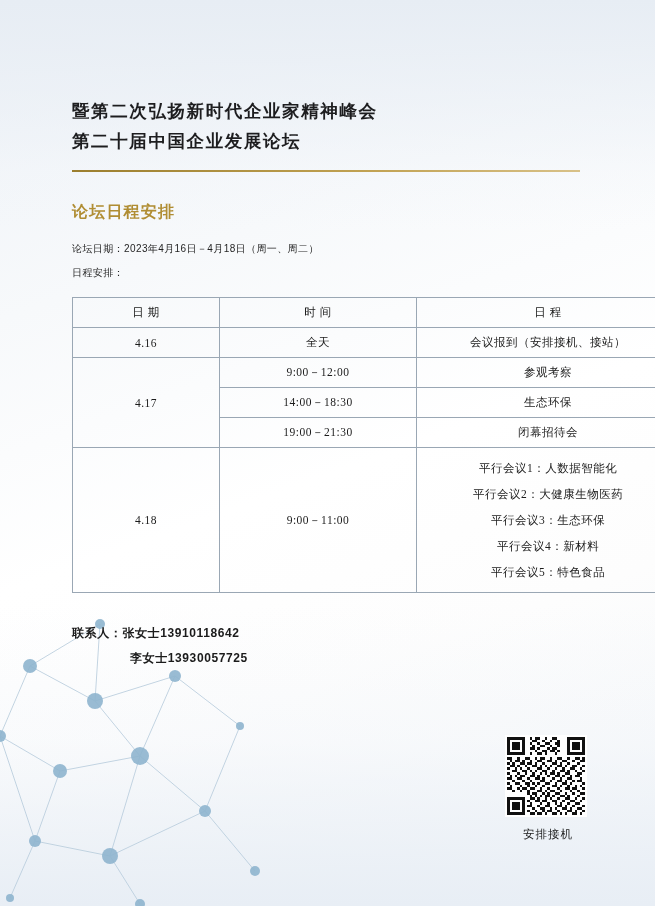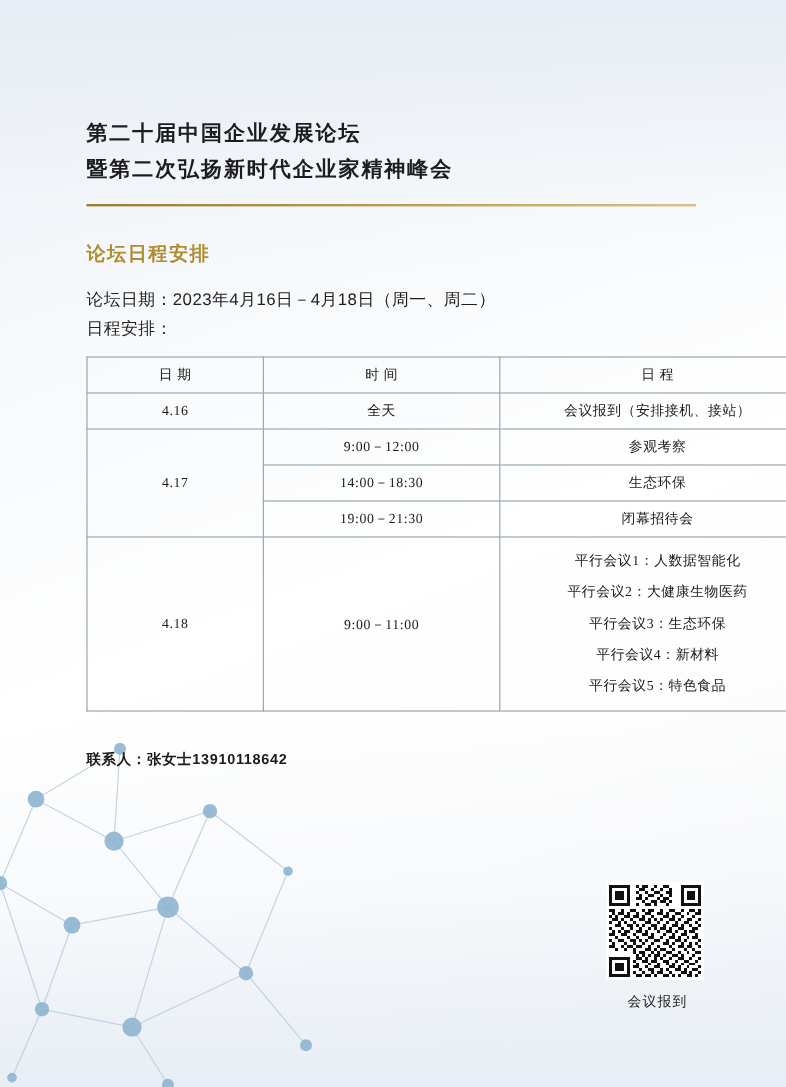--- a/index.html
+++ b/index.html
@@ -66,21 +66,21 @@
     margin: 12px 0 30px 0;
   }
   .section-heading {
     font-size: 16px;
     font-weight: bold;
     color: #b08d33;
     letter-spacing: 1.2px;
     margin-bottom: 14px;
   }
   .meta-line {
-    font-size: 14px;
+    font-size: 10px;
     color: #1f1f1f;
     line-height: 24px;
     letter-spacing: 0.4px;
   }
   .schedule-table {
     margin-top: 12px;
     border-collapse: collapse;
     width: 508px;
     table-layout: fixed;
     font-family: "Liberation Serif", serif;
@@ -189,22 +189,22 @@
       <circle cx="250" cy="120" r="4"></circle>
       <circle cx="265" cy="265" r="5"></circle>
       <circle cx="20" cy="292" r="4"></circle>
       <circle cx="150" cy="298" r="5"></circle>
     </g>
   </svg>
 
   <div class="content">
 
     <div class="title-block">
+      <div class="title-line">暨第二次弘扬新时代企业家精神峰会</div>
       <div class="title-line">第二十届中国企业发展论坛</div>
-      <div class="title-line">暨第二次弘扬新时代企业家精神峰会</div>
     </div>
 
     <div class="gold-rule"></div>
 
     <div class="section-heading">论坛日程安排</div>
 
     <div class="meta-line">论坛日期：2023年4月16日－4月18日（周一、周二）</div>
     <div class="meta-line">日程安排：</div>
 
     <table class="schedule-table">
@@ -243,20 +243,21 @@
             <div>平行会议3：生态环保</div>
             <div>平行会议4：新材料</div>
             <div>平行会议5：特色食品</div>
           </td>
         </tr>
       </tbody>
     </table>
 
     <div class="contact">
       <div>联系人：张女士13910118642</div>
+      <div class="indent">李女士13930057725</div>
     </div>
 
   </div>
 
   <div class="qr-wrap">
     <svg class="qr-code" viewBox="0 0 33 33" shape-rendering="crispEdges">
       <rect width="33" height="33" fill="#ffffff"></rect>
       <g fill="#111111">
         <rect x="1" y="1" width="7" height="1"></rect>
           <rect x="1" y="7" width="7" height="1"></rect>
@@ -502,16 +503,16 @@
         <rect x="10" y="31" width="2" height="1"></rect>
           <rect x="13" y="31" width="2" height="1"></rect>
         <rect x="16" y="31" width="1" height="1"></rect>
           <rect x="19" y="31" width="2" height="1"></rect>
         <rect x="22" y="31" width="1" height="1"></rect>
           <rect x="24" y="31" width="1" height="1"></rect>
         <rect x="27" y="31" width="2" height="1"></rect>
           <rect x="30" y="31" width="1" height="1"></rect>
       </g>
     </svg>
-    <div class="qr-caption">会议报到</div>
+    <div class="qr-caption">安排接机</div>
   </div>
 
 </div>
 
 </body></html>

